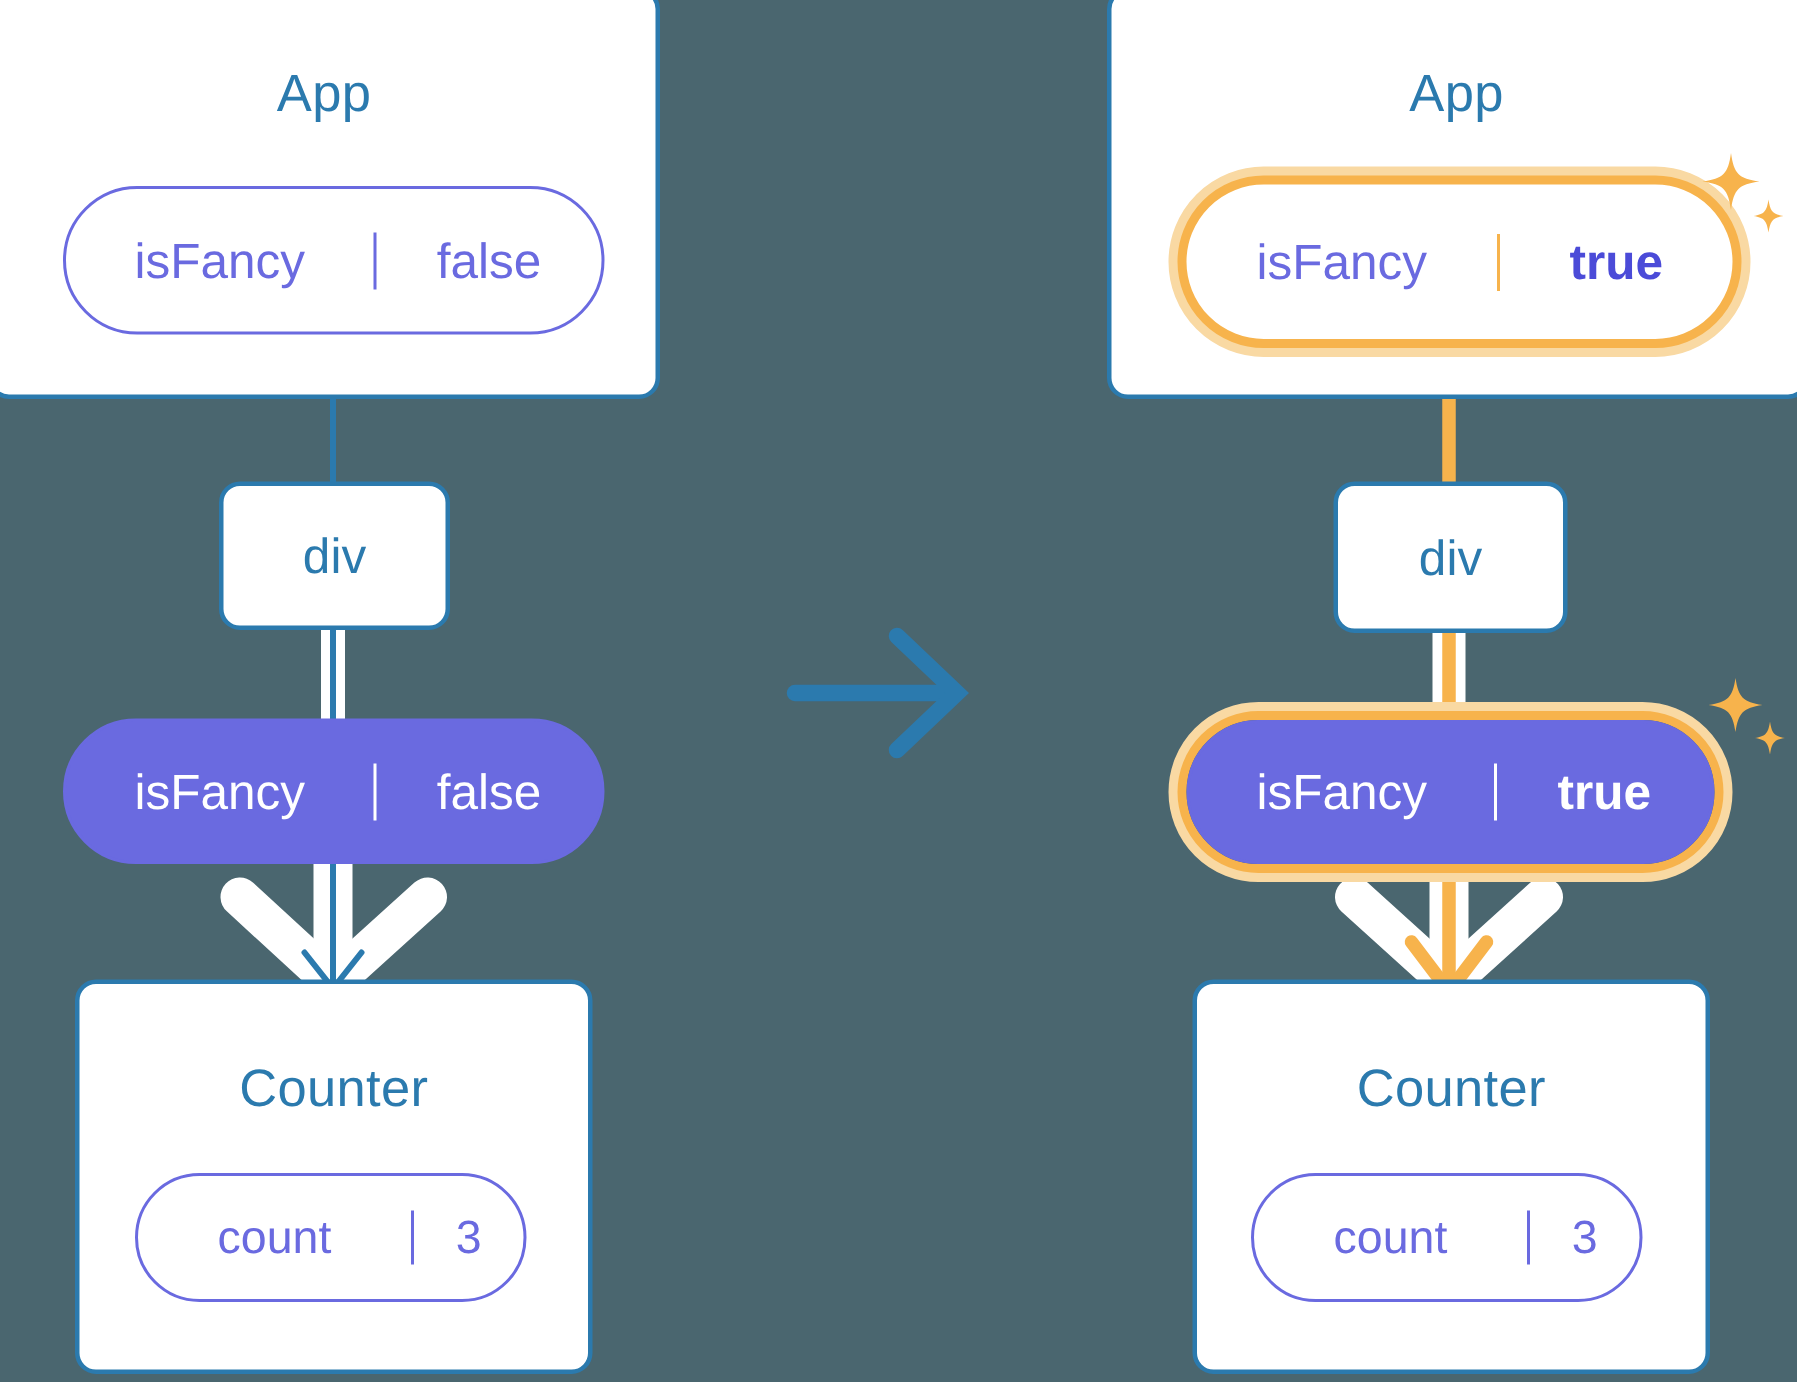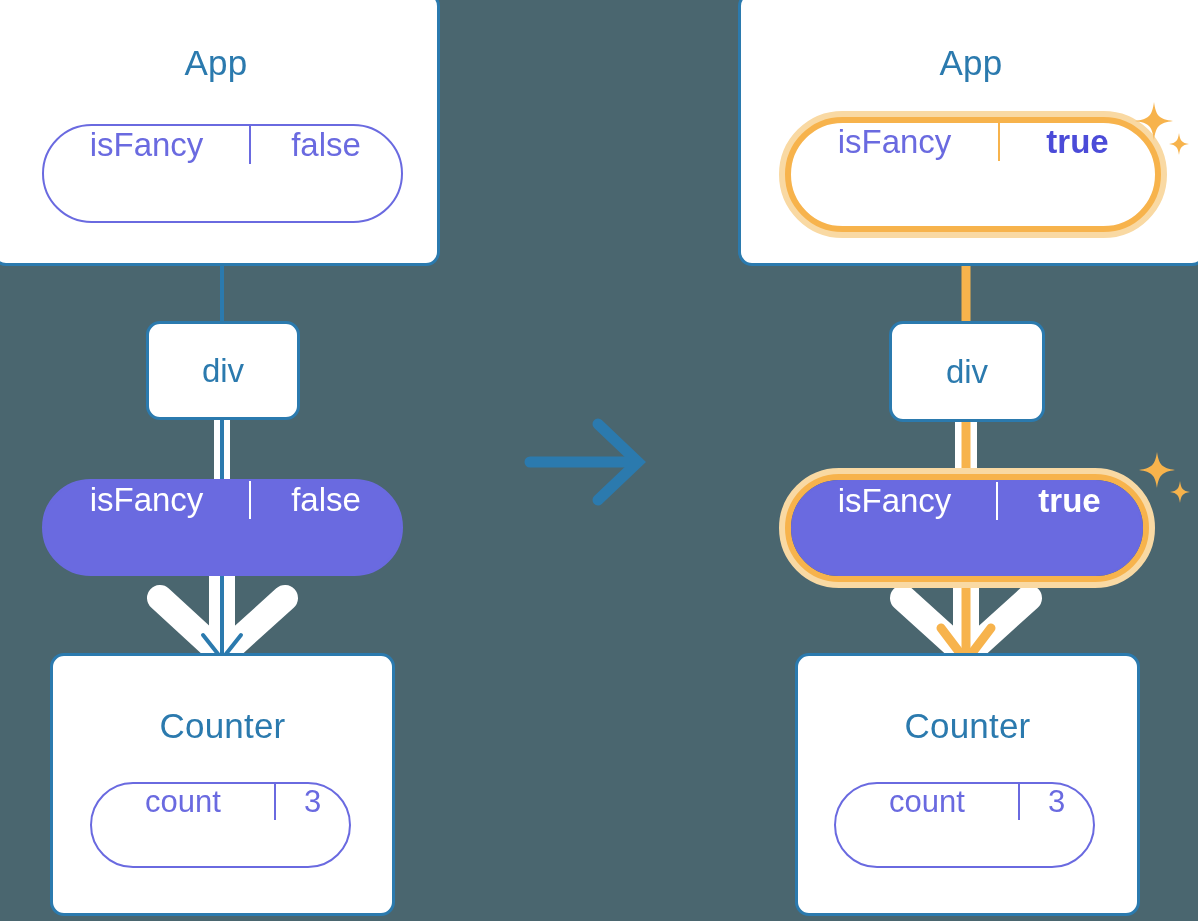--- a/index.html
+++ b/index.html
@@ -28,21 +28,21 @@
     color:#2b7aae;
     font-size:35px;
     letter-spacing:.2px;
   }
 
   
   .pill{
     position:absolute;
     box-sizing:border-box;
     display:flex;
-    align-items:flex-start;
+    align-items:center;
     border-radius:999px;
     overflow:hidden;
   }
   .pill .cell{
     display:flex;align-items:center;justify-content:center;
     box-sizing:border-box;
   }
   .pill .cell.name{flex:0 0 auto;}
   .pill .cell.val{flex:1 1 auto;}
 

